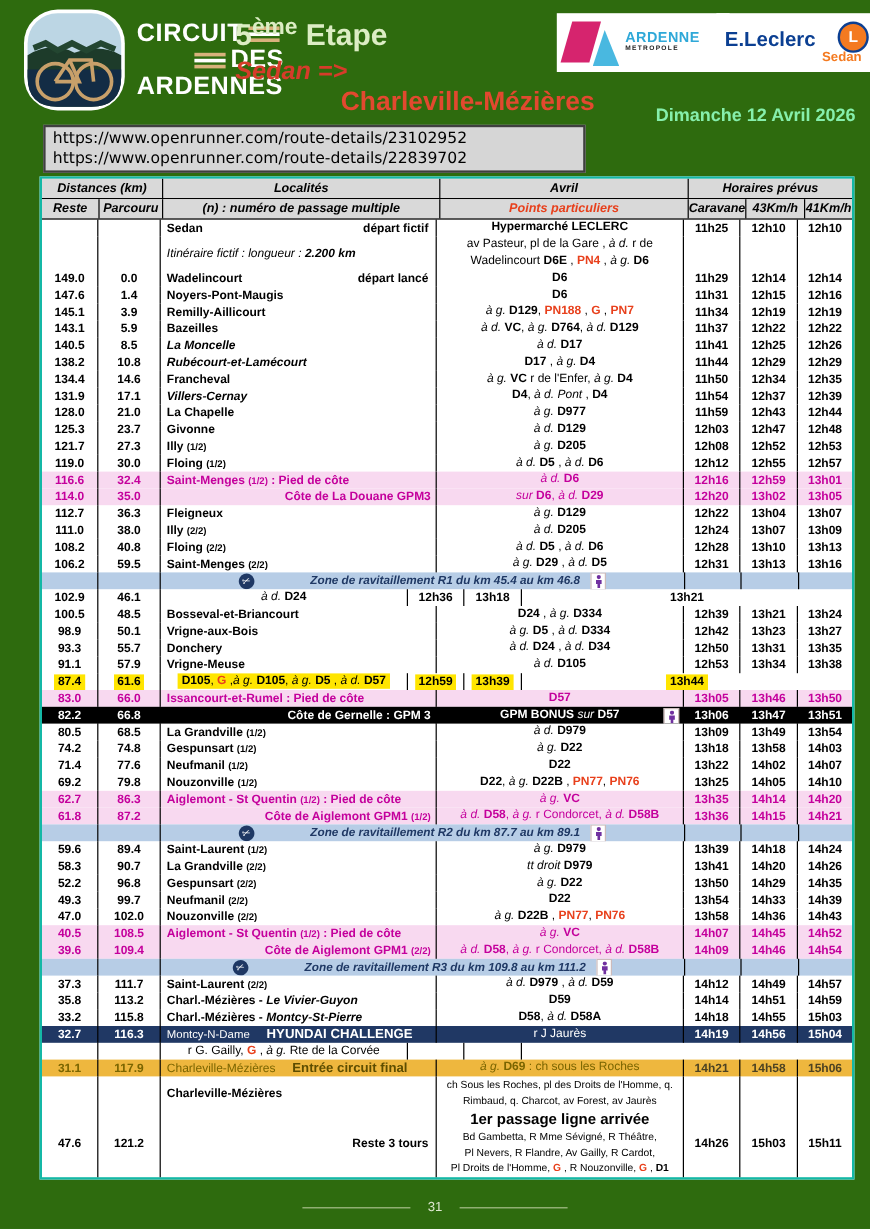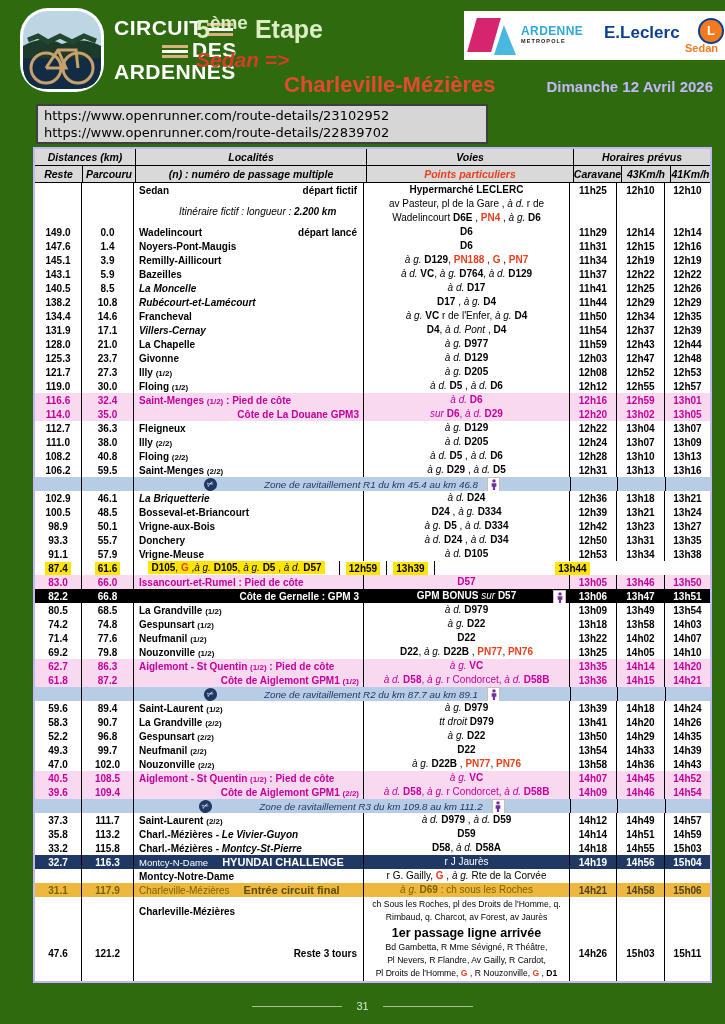--- a/index.html
+++ b/index.html
@@ -11,52 +11,52 @@
   .badge svg{display:block;}
   .logotext{color:#fff;font-weight:bold;line-height:22px;font-size:21px;letter-spacing:.5px;}
   .logotext .l2{text-align:right;}
   .bars{display:inline-block;vertical-align:middle;margin:0 4px;}
   .bars i{display:block;width:26px;height:3px;margin:2px 0;background:#d8b27c;}
   .bars i:nth-child(2){background:#fff;}
   .stage{position:absolute;left:196px;top:12px;color:#dcedc4;font-weight:bold;font-size:25px;}
   .stage sup{font-size:19px;}
   .fromtxt{position:absolute;left:196px;top:48px;color:#d63c2a;font-weight:bold;font-style:italic;font-size:21px;}
   .totxt{position:absolute;left:284px;top:72px;color:#e2492f;font-weight:bold;font-size:22px;}
-  .datetxt{position:absolute;right:12px;top:78px;color:#c4b5fd;font-weight:bold;font-size:15px;}
+  .datetxt{position:absolute;right:12px;top:88px;color:#86efac;font-weight:bold;font-size:15px;}
   .sponsor{position:absolute;top:11px;background:#fff;height:49px;padding-left:18px;}
   .sp-ard{left:464px;width:126px;}
   .sp-lec{left:597px;width:115px;}
   .ard-shape1{position:absolute;left:8px;top:7px;width:24px;height:34px;background:#d6246e;transform:skewX(-16deg);}
   .ard-shape2{position:absolute;left:30px;top:14px;width:22px;height:30px;background:#49b8e0;clip-path:polygon(45% 0,100% 100%,0 100%);}
   .ard-t1{position:absolute;left:57px;top:13px;font-size:12px;font-weight:bold;color:#d6246e;letter-spacing:.4px;}
   .ard-t1 span{color:#2fa8d8;}
   .ard-t2{position:absolute;left:57px;top:27px;font-size:5.5px;font-weight:bold;color:#1a1a1a;letter-spacing:1.1px;}
   .lec-t1{position:absolute;left:7px;top:12px;font-size:17px;font-weight:bold;color:#0b3f92;}
   .lec-circ{position:absolute;right:6px;top:7px;width:22px;height:22px;border-radius:50%;background:#f47a20;
             border:2px solid #0b3f92;color:#fff;font-weight:bold;font-size:13px;text-align:center;line-height:22px;}
   .lec-t2{position:absolute;right:12px;top:31px;font-size:11px;font-weight:bold;color:#f47a20;}
   
   .urlbox{position:absolute;left:36px;top:104px;width:436px;background:#d6d6d6;border:2px solid #3f3f3f;
           padding:1px 6px;font-family:"DejaVu Sans",sans-serif;font-size:13px;line-height:17px;color:#000;}
   
-  .tbl{position:absolute;left:33px;top:147px;width:679px;background:#fff;border:2px solid #c4b5fd;box-sizing:border-box;}
+  .tbl{position:absolute;left:33px;top:147px;width:679px;background:#fff;border:2px solid #14b8a6;box-sizing:border-box;}
   .hr1,.hr2{display:flex;height:16px;background:#d9d9d9;border-bottom:1px solid #000;}
   .hc{display:flex;align-items:center;justify-content:center;border-right:1px solid #000;
       font-weight:bold;font-style:italic;font-size:10.5px;overflow:hidden;white-space:nowrap;}
   .hd1{width:100px;}.hd2{width:230px;}.hd3{width:206px;}.hd4{flex:1;border-right:none;}
   .c1{width:47px;}.c2{width:52px;}.c3{width:230px;}.c4{width:206px;}.c5{width:47px;}.c6{width:48px;}.c7{flex:1;border-right:none;}
   .subn{font-weight:bold;}
   .pts{color:#e8401c;}
   .row{display:flex;height:14px;font-size:10px;align-items:stretch;}
   .c{display:flex;align-items:center;justify-content:center;border-right:1px solid #000;overflow:hidden;white-space:nowrap;box-sizing:border-box;}
   .row .c7{border-right:none;}
   .num{font-weight:bold;}
   .loc{justify-content:flex-start;padding-left:5px;font-weight:bold;}
   .lname.it{font-style:italic;}
-  .lname.lt{font-weight:normal;margin-left:40px;}
+  .lname.lt{font-weight:normal;}
   .note{margin-left:auto;padding-right:6px;font-weight:bold;}
   .locc{justify-content:flex-end;padding-right:4px;font-weight:bold;}
   .vcell{flex-direction:column;justify-content:center;position:relative;}
   .vl{line-height:14px;text-align:right;}
   .sm2{font-size:8.6px;line-height:13px;}
   .bb{font-weight:bold;}
   .big{font-size:12.5px;font-weight:bold;line-height:15px;}
   .frac{font-size:8px;}
   .rd{color:#e8401c;}
   .tm{font-weight:bold;}
@@ -65,21 +65,21 @@
   .navy{background:#203864;color:#fff;}
   .navy .lname{font-weight:normal;font-size:9.5px;}
   .lb{font-weight:bold;margin-left:14px;font-size:11px;}
   .gold{background:#eeb73e;color:#7a6500;}
   .gold .lname{font-weight:normal;}
   .gold .lb{color:#5d4d00;}
   .gold .tm{color:#4c4222;}
   .hl .y{background:#ffe500;padding:0 3px;line-height:13px;display:inline-block;}
   .zone{background:#b7cde6;}
   .zspan{width:437px;display:flex;align-items:center;justify-content:center;gap:9px;border-right:1px solid #000;}
-  .zlabel{font-style:italic;font-weight:normal;color:#1f3864;font-size:9.8px;margin-left:38px;}
+  .zlabel{font-style:italic;font-weight:bold;color:#1f3864;font-size:9.8px;margin-left:38px;}
   .sc{width:13px;height:13px;border-radius:50%;background:#1f3864;color:#fff;font-size:8.5px;
       line-height:13px;text-align:center;display:inline-block;transform:rotate(-20deg);}
   .wc{display:inline-flex;align-items:center;justify-content:center;width:11px;height:13px;background:#fff;border:1px solid #cbb;}
   .gwc{position:absolute;right:3px;bottom:-2px;}
   
   .footer{position:absolute;bottom:12px;left:0;width:100%;display:flex;align-items:center;justify-content:center;gap:14px;
           color:#dde8cf;font-size:11px;}
   .fline{width:90px;height:1px;background:#a8c08c;}
 </style>
 </head>
@@ -128,21 +128,21 @@
 
   <div class="urlbox">
     <div>https://www.openrunner.com/route-details/23102952</div>
     <div>https://www.openrunner.com/route-details/22839702</div>
   </div>
 
   <div class="tbl">
     <div class="hr1">
       <div class="hc hd1">Distances (km)</div>
       <div class="hc hd2">Localités</div>
-      <div class="hc hd3">Voies</div>
+      <div class="hc hd3">Avril</div>
       <div class="hc hd4">Horaires prévus</div>
     </div>
     <div class="hr2">
       <div class="hc c1">Reste</div>
       <div class="hc c2">Parcouru</div>
       <div class="hc c3 subn">(n) : numéro de passage multiple</div>
       <div class="hc c4 pts">Points particuliers</div>
       <div class="hc c5">Caravane</div>
       <div class="hc c6">43Km/h</div>
       <div class="hc c7">41Km/h</div>
@@ -424,23 +424,20 @@
               </svg>
             </span>
           </div>
           <div class="c c5"></div>
           <div class="c c6"></div>
           <div class="c c7"></div>
         </div>
         <div class="row n">
           <div class="c c1 num">102.9</div>
           <div class="c c2 num">46.1</div>
-          <div class="c c3 loc">
-            <span class="lname it">La Briquetterie</span>
-          </div>
           <div class="c c4 vcell">
             <div class="vl"><i>à</i> <i>d.</i>  <b>D24</b></div>
           </div>
           <div class="c c5 tm">12h36</div>
           <div class="c c6 tm">13h18</div>
           <div class="c c7 tm">13h21</div>
         </div>
         <div class="row n">
           <div class="c c1 num">100.5</div>
           <div class="c c2 num">48.5</div>
@@ -797,23 +794,20 @@
           <div class="c c4 vcell">
             <div class="vl">r J Jaurès</div>
           </div>
           <div class="c c5 tm">14h19</div>
           <div class="c c6 tm">14h56</div>
           <div class="c c7 tm">15h04</div>
         </div>
         <div class="row n">
           <div class="c c1 num"></div>
           <div class="c c2 num"></div>
-          <div class="c c3 loc">
-            <span class="lname">Montcy-Notre-Dame</span>
-          </div>
           <div class="c c4 vcell">
             <div class="vl">r G. Gailly, <b class="rd">G</b> , <i>à</i> <i>g.</i>  Rte de la Corvée</div>
           </div>
           <div class="c c5 tm"></div>
           <div class="c c6 tm"></div>
           <div class="c c7 tm"></div>
         </div>
         <div class="row gold">
           <div class="c c1 num">31.1</div>
           <div class="c c2 num">117.9</div>

